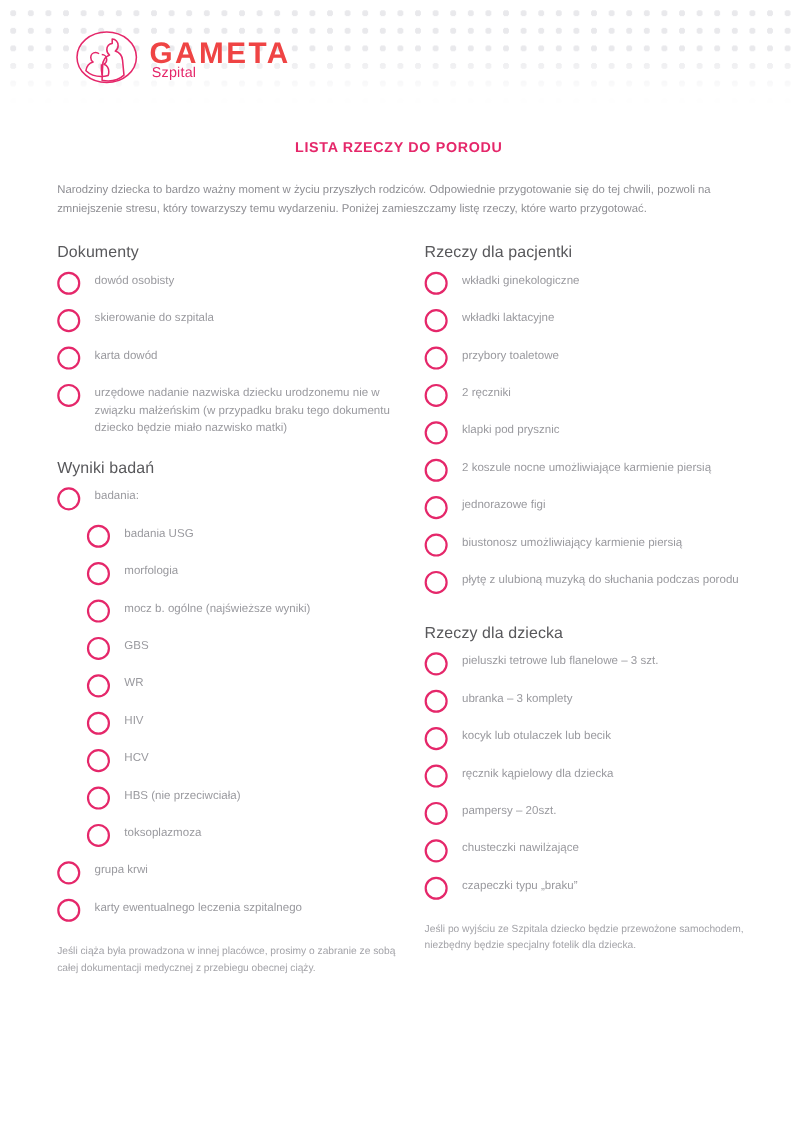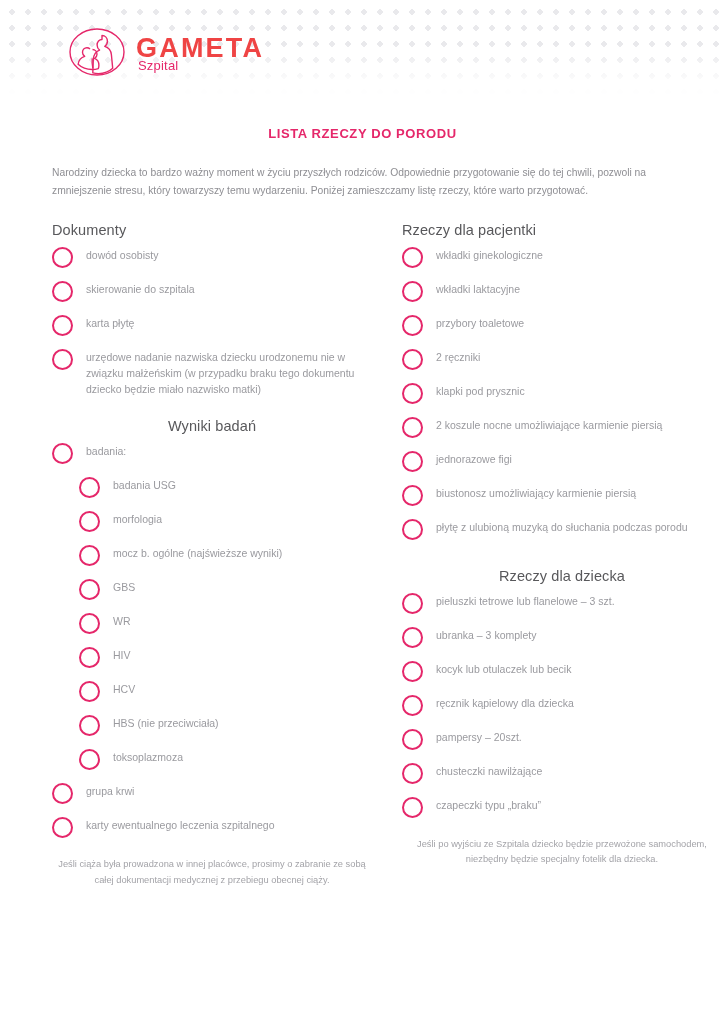--- a/index.html
+++ b/index.html
@@ -88,33 +88,32 @@
     text-align: left;
   }
 
   
   .columns {
     position: relative;
     margin: 22px 0 0 0;
     padding: 0 30px 0 52px;
     display: flex;
     align-items: flex-start;
-    gap: 16px;
+    gap: 0;
   }
   .col {
     width: 320px;
     flex: none;
   }
   .col-right {
     margin-left: 14px;
   }
 
   .section + .section {
     margin-top: 18px;
-    text-align: center;
   }
   .section-title {
     color: #58585b;
     font-size: 14.5px;
     font-weight: 400;
     margin: 0 0 6px 0;
     letter-spacing: 0.1px;
   }
 
   .check-list {
@@ -187,21 +186,21 @@
           <li class="check-item">
             <span class="bubble"></span>
             <span class="check-label">dowód osobisty</span>
           </li>
           <li class="check-item">
             <span class="bubble"></span>
             <span class="check-label">skierowanie do szpitala</span>
           </li>
           <li class="check-item">
             <span class="bubble"></span>
-            <span class="check-label">karta płytę</span>
+            <span class="check-label">karta dowód</span>
           </li>
           <li class="check-item">
             <span class="bubble"></span>
             <span class="check-label">urzędowe nadanie nazwiska dziecku urodzonemu nie w związku małżeńskim (w przypadku braku tego dokumentu dziecko będzie miało nazwisko matki)</span>
           </li>
         </ul>
       </div>
       <div class="section">
         <h2 class="section-title">Wyniki badań</h2>
         <ul class="check-list">

